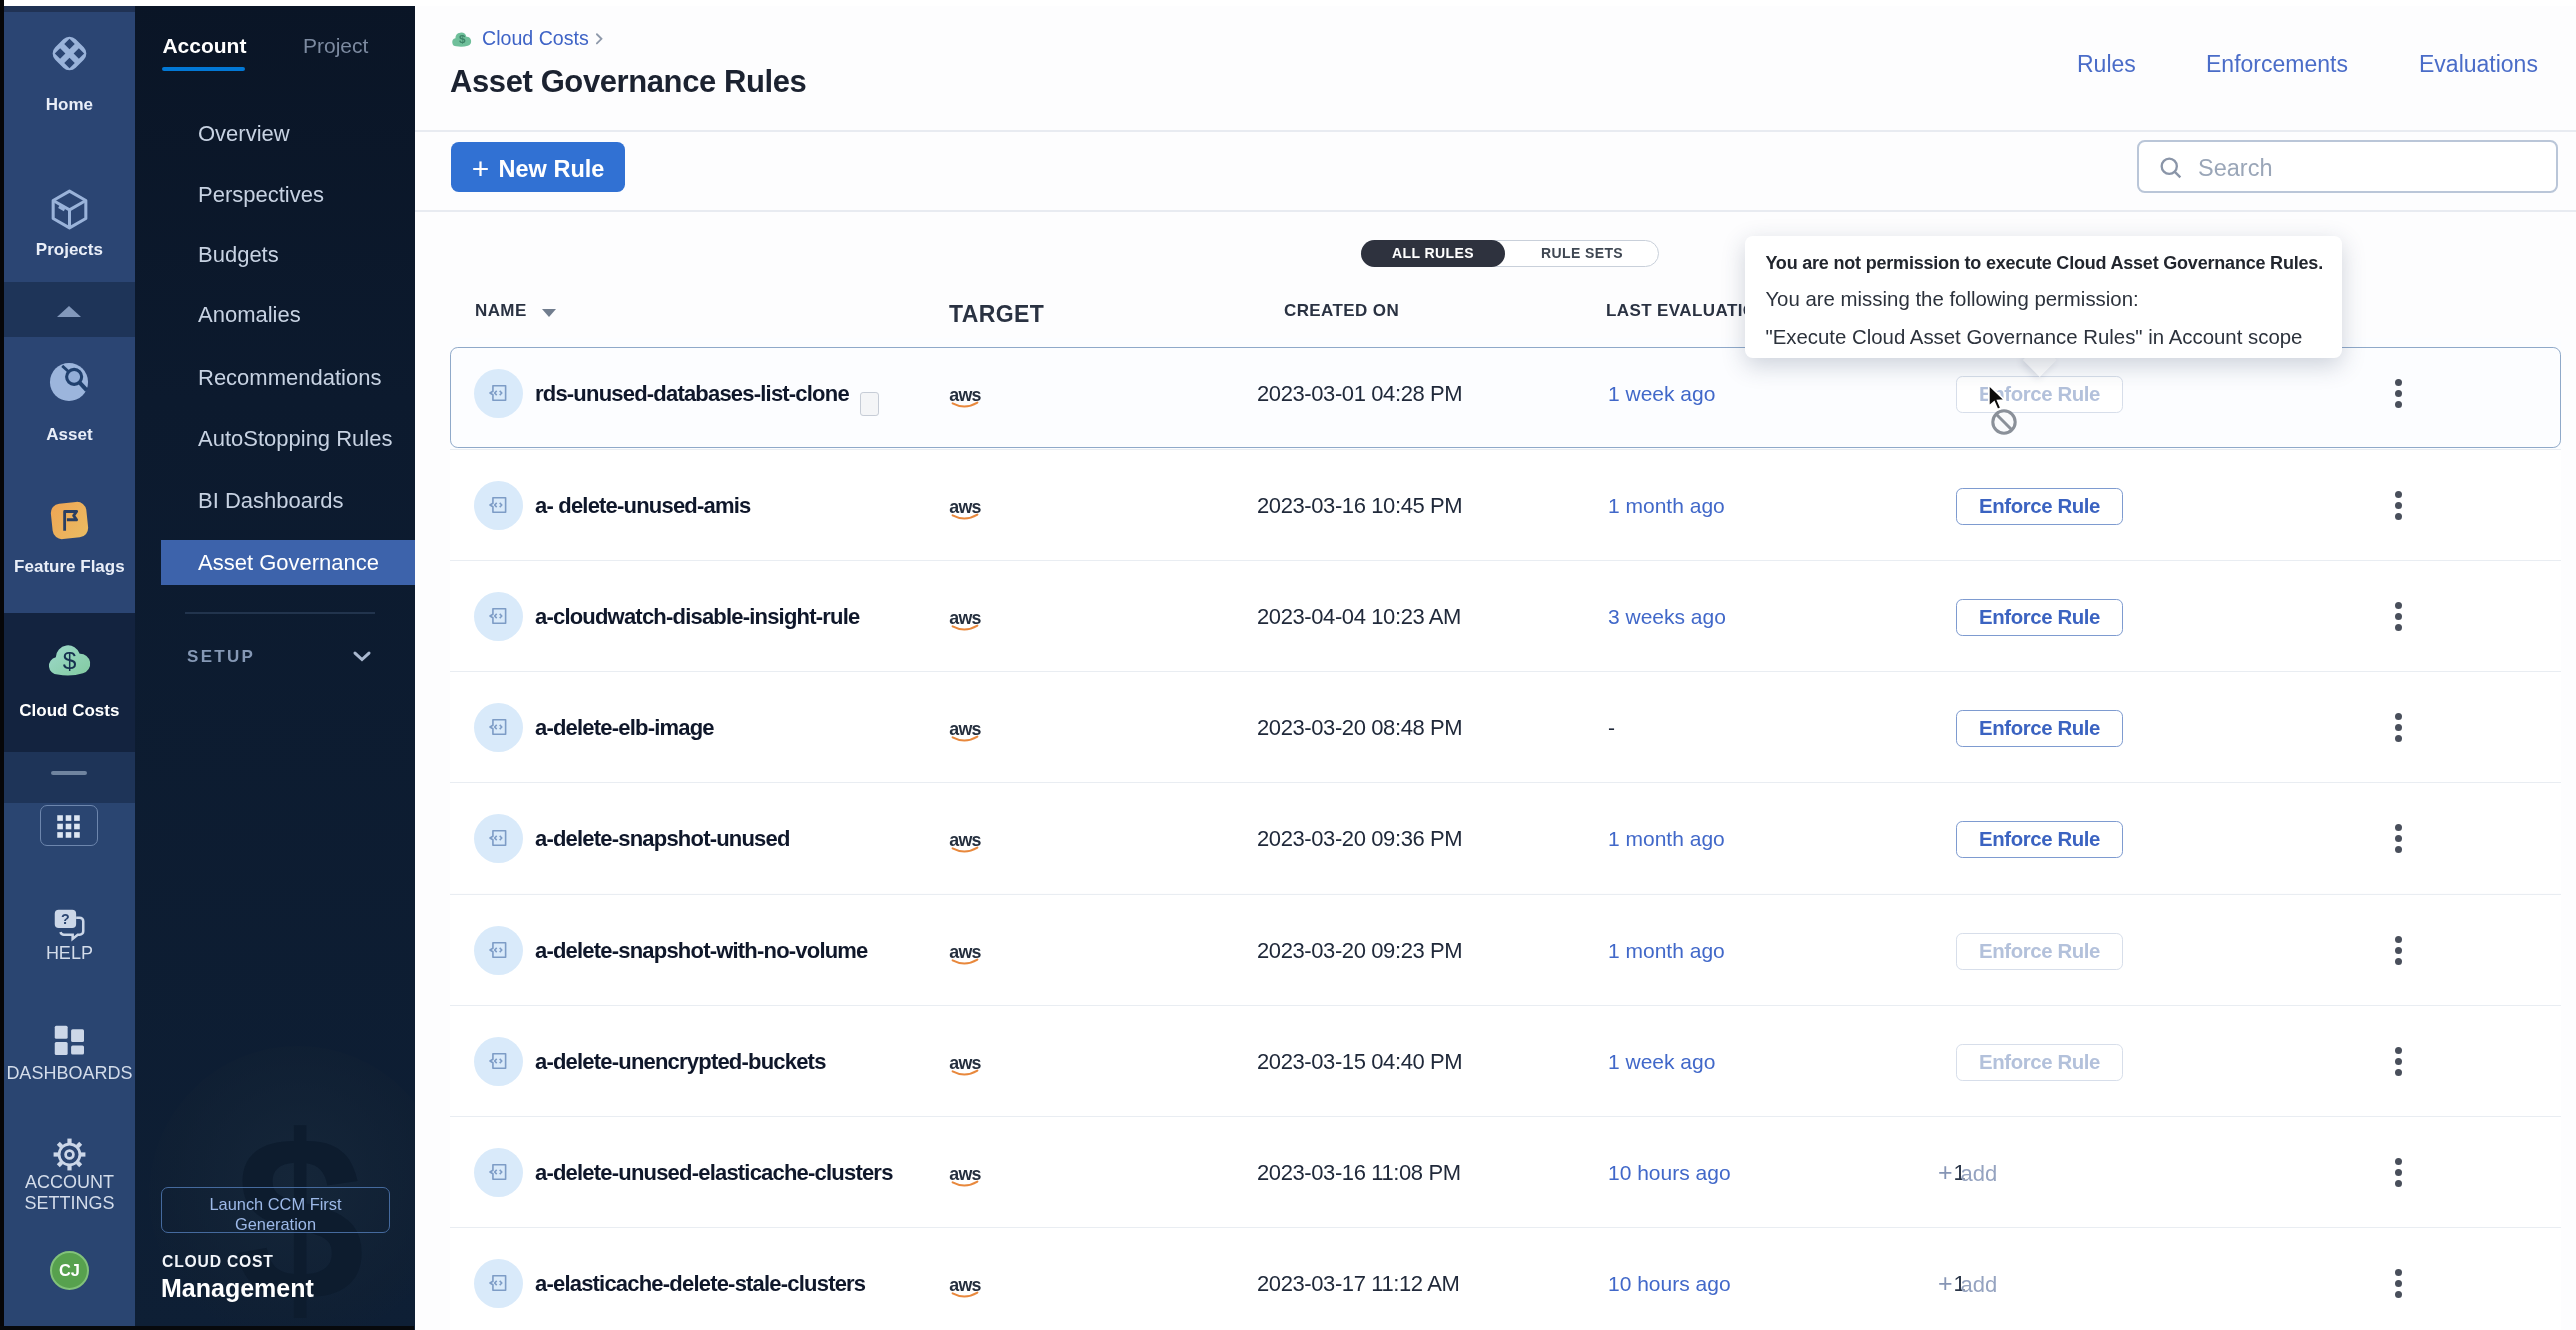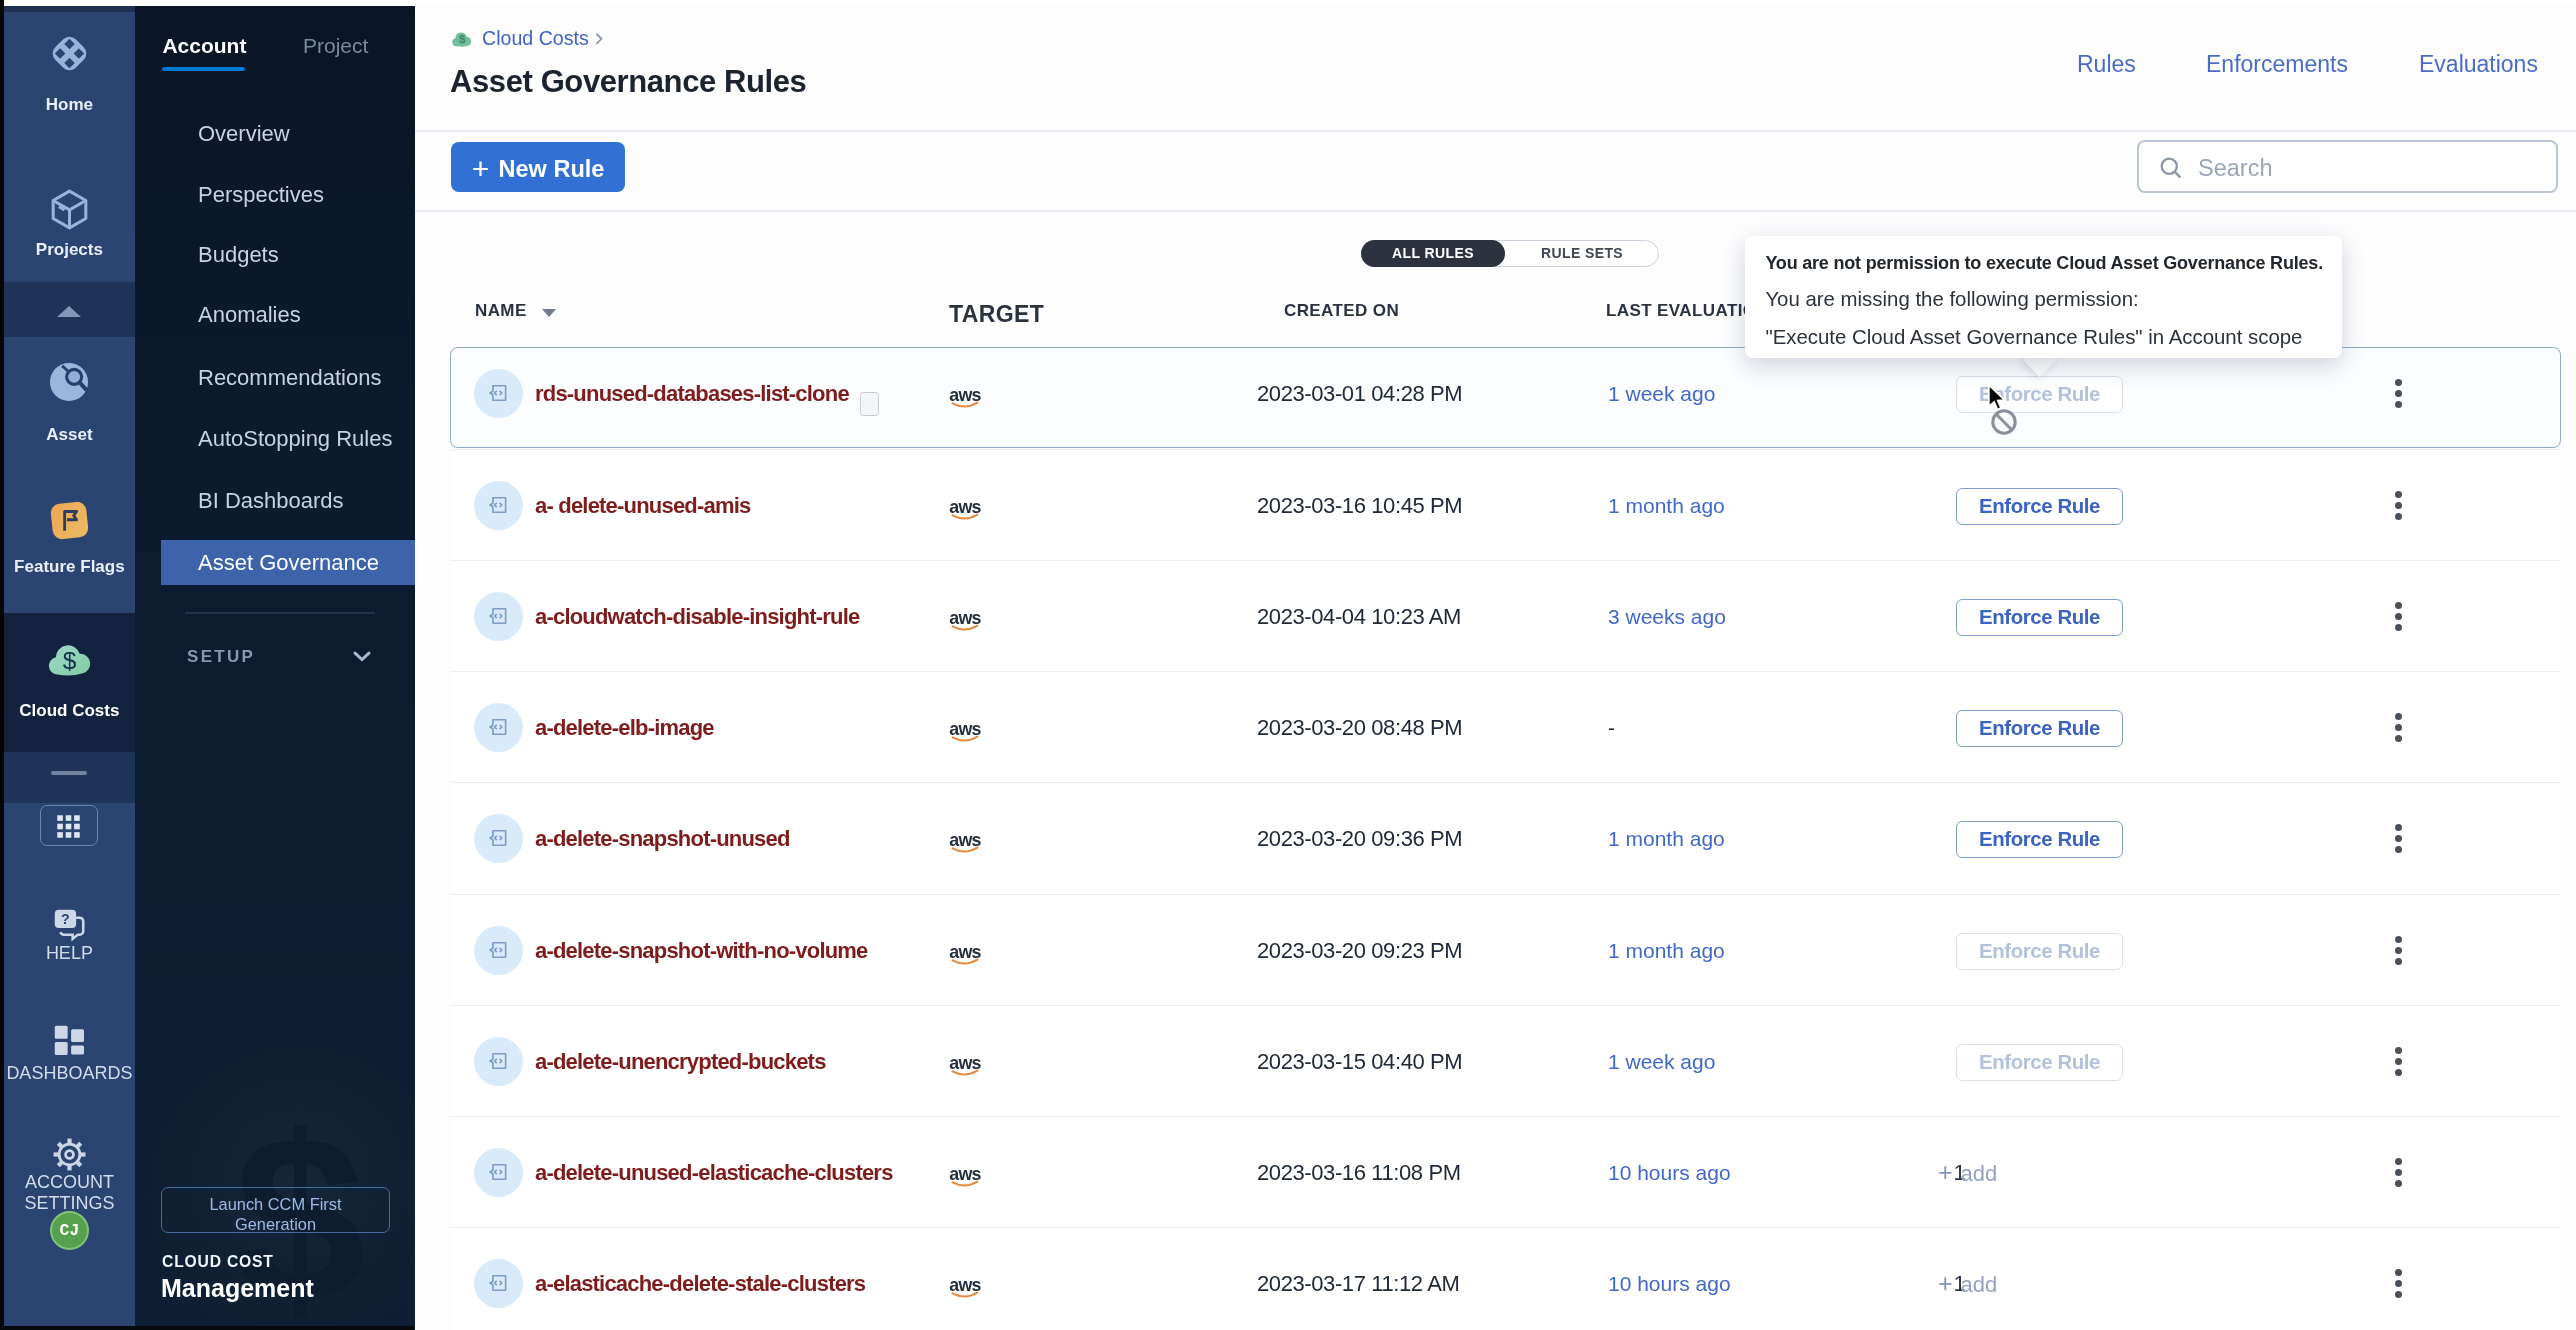--- a/index.html
+++ b/index.html
@@ -29,21 +29,21 @@
 
   .hdiv { position:absolute; left:414px; width:2162px; height:1.6px; background:#e8ebf1; }
 
   
   .row { position:absolute; left:450px; width:2111px; height:111px; background:#ffffff; }
   .rsep { border-top:1.6px solid #e9edf2; }
   .circ { position:absolute; left:23.5px; top:31px; width:49px; height:49px; border-radius:50%;
       background:#d9eafa; }
   .circ svg { position:absolute; left:13.3px; top:13.3px; }
   .rname { position:absolute; left:85px; top:0; height:111px; line-height:111px;
-      font-size:22px; font-weight:700; letter-spacing:-0.8px; color:#7f1d1d; }
+      font-size:22px; font-weight:700; letter-spacing:-0.8px; color:#0f172a; }
   .raws  { position:absolute; left:497px; top:44px; }
   .rdate { position:absolute; left:807px; top:0; height:111px; line-height:111px;
       font-size:22px; letter-spacing:-0.4px; font-weight:400; color:#20293a; }
   .rago  { position:absolute; left:1158px; top:0; height:111px; line-height:111px;
       font-size:21px; color:#4168c9; }
   .rbtn  { position:absolute; left:1506px; top:38px; width:167px; height:37px;
       border:1.6px solid #7e9bd0; border-radius:6.3px; text-align:center; line-height:34px;
       font-size:20.4px; font-weight:700; letter-spacing:-0.4px; color:#3b63c1; background:#fff; }
   .rbtn.pale { border-color:#d7deea; color:#b3c1db; }
   .rcnt { position:absolute; left:1494px; top:0; height:111px; line-height:111px; width:31px;
@@ -184,21 +184,21 @@
               <path d="M18.8 12 h3"></path>
             <path d="M5.1 5.1 l2.1 2.1"></path>
               <path d="M16.8 16.8 l2.1 2.1"></path>
               <path d="M18.9 5.1 l-2.1 2.1"></path>
               <path d="M7.2 16.8 l-2.1 2.1"></path>
           </g>
         </svg>
       </div>
       <div class="raillabel" style="top:1166px;color:#d3dcea;font-weight:400;font-size:18px;line-height:20.4px;">ACCOUNT<br>SETTINGS</div>
 
-      <div class="railitem" style="top:1205px;font-family:Liberation Mono, monospace;">
+      <div class="railitem" style="top:1245px;">
         <div style="margin:0 auto;width:39px;height:39px;border-radius:50%;background:#57a14e;border:2.3px solid #82c27a;color:#fff;font-size:16.4px;font-weight:700;line-height:35px;text-align:center;">CJ</div>
       </div>
     </div>
   </div>
 
   <div id="side2" class="abs">
     <div id="s2content">
 
       <div class="abs" style="left:14px;top:1046px;width:298px;height:298px;border-radius:50%;
            background:radial-gradient(circle at 50% 45%, #152639 0%, #12213370 60%, rgba(14,31,53,0) 75%);"></div>

